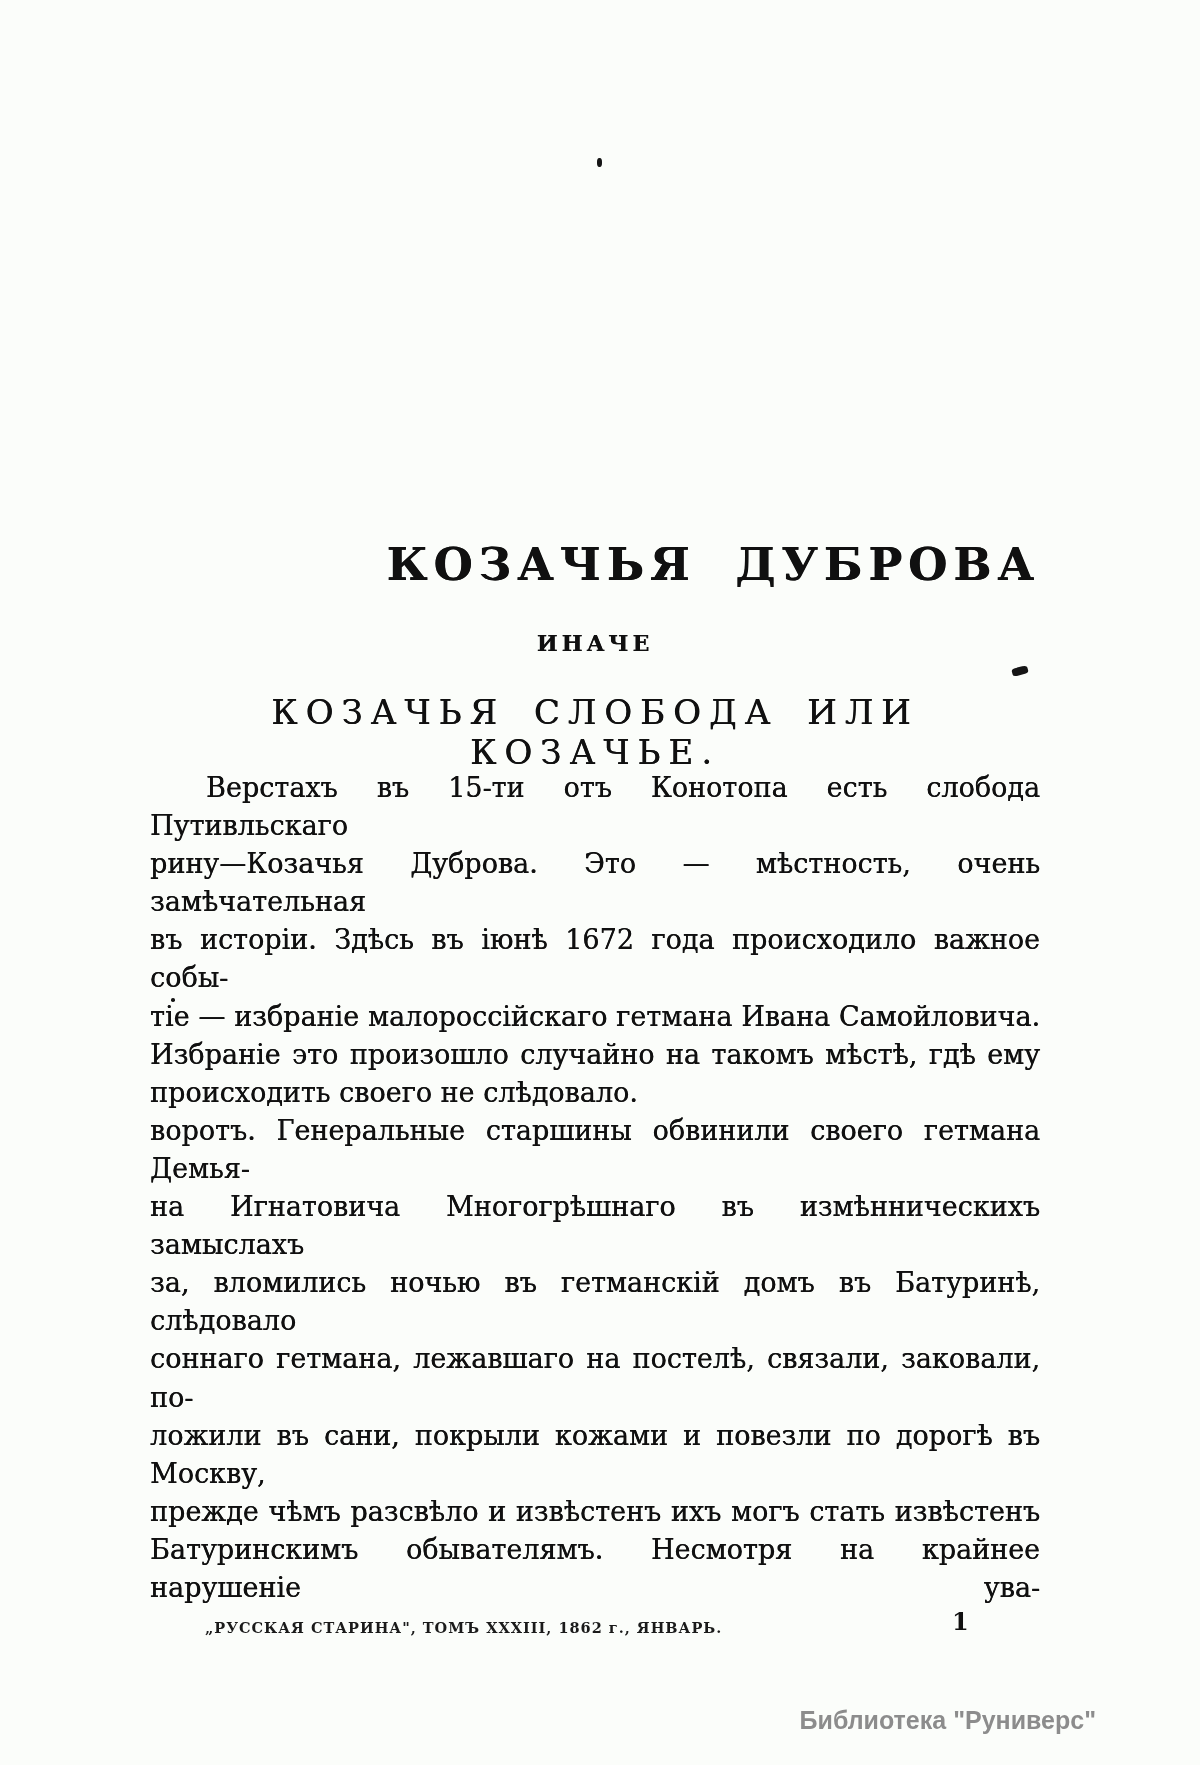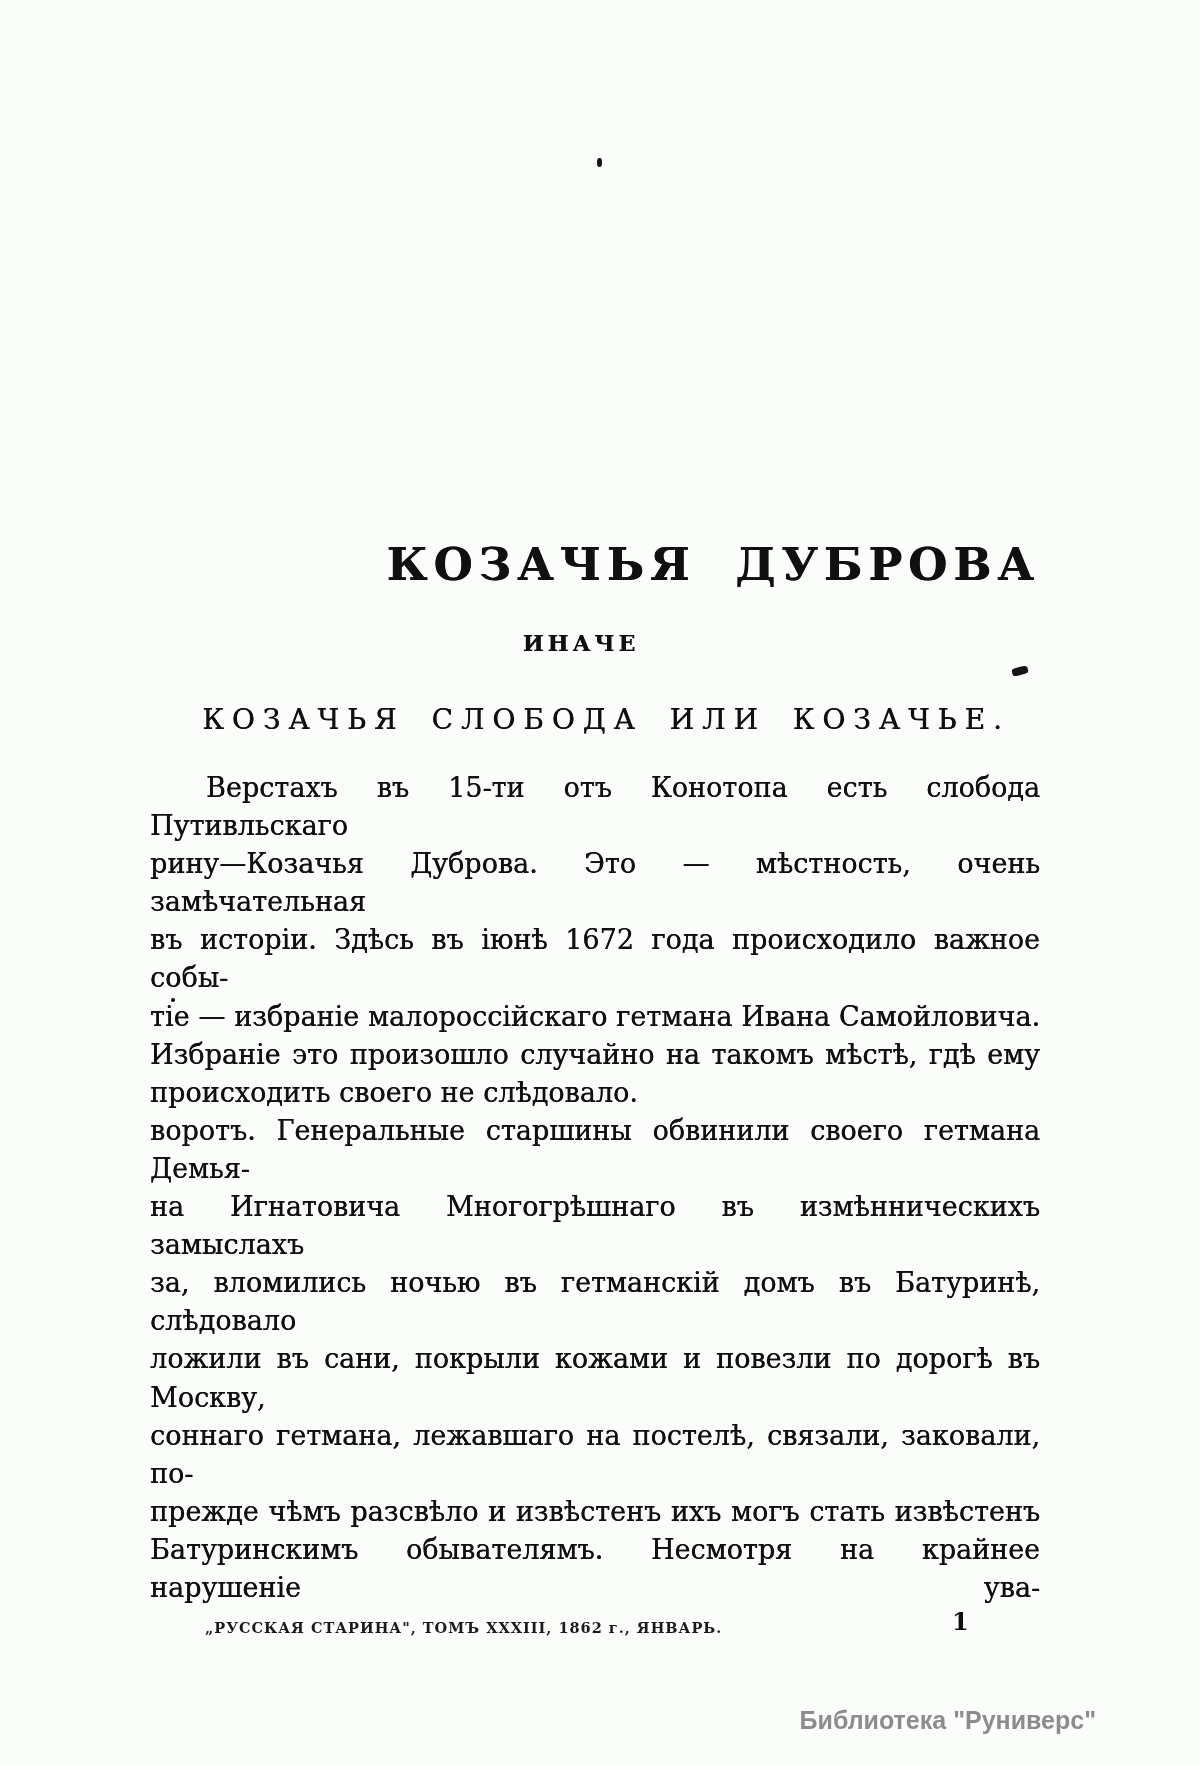--- a/index.html
+++ b/index.html
@@ -12,28 +12,28 @@
     position:relative;width:1200px;height:1765px;
     background:#fbfdfa;color:#101010;overflow:hidden;
   }
   .chapter-title{
     position:absolute;left:150px;top:538px;width:890px;margin:0;
     text-align:right;font-size:45px;font-weight:bold;
     letter-spacing:6px;word-spacing:18px;
     text-shadow:0.4px 0 0 currentColor;
   }
   .subtitle-small{
-    position:absolute;left:136px;top:630px;width:890px;
+    position:absolute;left:150px;top:630px;width:890px;
     text-align:center;font-size:22px;font-weight:bold;
     letter-spacing:4px;
     text-shadow:0.3px 0 0 currentColor;
   }
   .chapter-subtitle{
-    position:absolute;left:150px;top:692px;width:890px;margin:11px;
-    text-align:center;font-size:28px;font-weight:normal;
+    position:absolute;left:150px;top:692px;width:890px;margin:0;
+    text-align:center;font-size:34px;font-weight:normal;
     letter-spacing:8px;word-spacing:10px;
     text-shadow:0.4px 0 0 currentColor;
   }
   .body-text{
     position:absolute;left:150px;top:769px;width:890px;
     font-size:27px;line-height:38.1px;
     text-shadow:0.35px 0 0 currentColor;
   }
   .line{
     width:890px;
@@ -81,22 +81,22 @@
   <div class="body-text" id="body-lines">
       <div class="line indent">Верстахъ въ 15-ти отъ Конотопа есть слобода Путивльскаго</div>
       <div class="line">рину—Козачья Дуброва. Это — мѣстность, очень замѣчательная</div>
       <div class="line">въ исторіи. Здѣсь въ іюнѣ 1672 года происходило важное собы-</div>
       <div class="line">тіе — избраніе малороссійскаго гетмана Ивана Самойловича.</div>
       <div class="line">Избраніе это произошло случайно на такомъ мѣстѣ, гдѣ ему</div>
       <div class="line noJust">происходить своего не слѣдовало.</div>
       <div class="line">воротъ. Генеральные старшины обвинили своего гетмана Демья-</div>
       <div class="line">на Игнатовича Многогрѣшнаго въ измѣнническихъ замыслахъ</div>
       <div class="line">за, вломились ночью въ гетманскій домъ въ Батуринѣ, слѣдовало</div>
+      <div class="line">соннаго гетмана, лежавшаго на постелѣ, связали, заковали, по-</div>
       <div class="line">ложили въ сани, покрыли кожами и повезли по дорогѣ въ Москву,</div>
-      <div class="line">соннаго гетмана, лежавшаго на постелѣ, связали, заковали, по-</div>
       <div class="line">прежде чѣмъ разсвѣло и извѣстенъ ихъ могъ стать извѣстенъ</div>
       <div class="line">Батуринскимъ обывателямъ. Несмотря на крайнее нарушеніе ува-</div>
     </div>
 
   <div class="page-footer">
     <span class="journal-citation">„РУССКАЯ СТАРИНА", ТОМЪ XXXIII, 1862 г., ЯНВАРЬ.</span>
     <span class="page-number">1</span>
   </div>
 
   <div class="library-watermark">Библиотека "Руниверс"</div>

